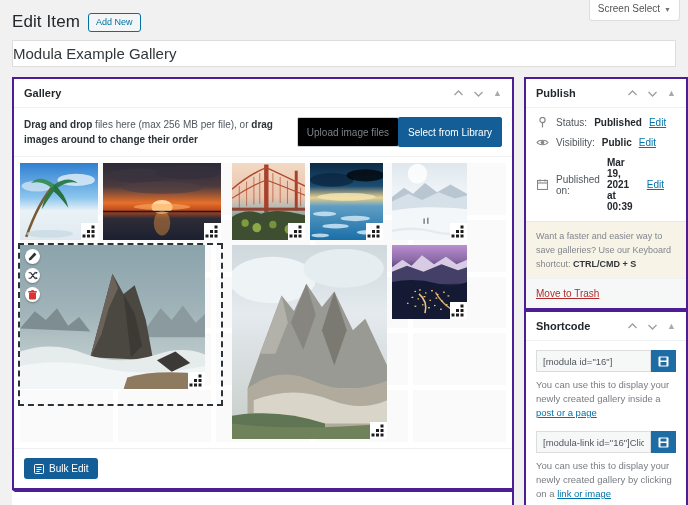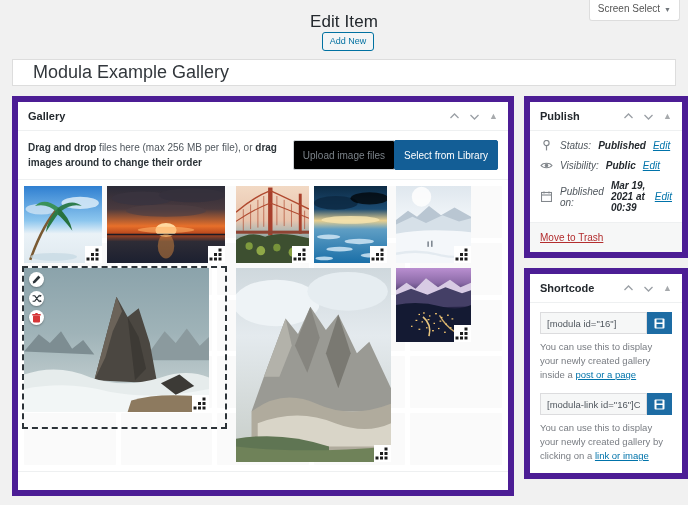--- a/index.html
+++ b/index.html
@@ -15,43 +15,43 @@
 
   
   .screen-options-wrap { position:absolute; top:0; right:8px; }
   .screen-options-tab {
     background:#fff; border:1px solid #ddd; border-top:none;
     border-radius:0 0 3px 3px; padding:3px 8px 4px 8px;
     font-size:10px; color:#555; cursor:pointer; line-height:12px;
   }
   .screen-options-tab .caret { font-size:7px; margin-left:4px; color:#72777c; }
 
-  .page-head { padding:12px 12px 0 12px; display:flex; align-items:center;flex-direction:column; }
+  .page-head { padding:12px 12px 0 12px; display:flex; align-items:flex-end; }
   .page-title { font-size:17px; font-weight:400; color:#23282d; letter-spacing:.1px; }
   .add-new-btn {
     margin-left:8px; background:#f3f5f6; border:1px solid #0071a1;
     color:#0071a1; border-radius:3px; font-size:9px; padding:2px 7px 3px 7px;
     cursor:pointer; line-height:12px;
   }
 
   
   .title-field-wrap { padding:8px 12px 0 12px; }
   .title-input {
     width:100%; height:27px; border:1px solid #ddd; background:#fff;
-    font-size:18px; color:#32373c; padding:2px 20px;
+    font-size:15px; color:#32373c; padding:2px 0;
     font-family:"Liberation Sans", sans-serif; outline:none;
   }
 
   
   .columns { display:flex; padding:10px 12px 0 12px; gap:10px; align-items:flex-start; }
   .col-main { width:502px; flex:none; }
   .col-side { width:164px; flex:none; }
 
   
-  .postbox { background:#fff; border:6px solid #4c1d95; margin-bottom:10px; }
+  .postbox { background:#fff; border:2px solid #4c1d95; }
   .postbox-header {
     display:flex; align-items:center; justify-content:space-between;
     padding:8px 10px; border-bottom:1px solid #eef0f1; min-height:27px;
   }
   .postbox-title { font-size:11px; font-weight:bold; color:#23282d; }
   .postbox-actions { display:flex; align-items:center; gap:9px; color:#9a9fa5; }
   .chev { width:11px; height:11px; display:block; cursor:pointer; }
   .chev svg { display:block; }
   .toggle-dot { font-size:9px; color:#a7aaad; cursor:pointer; line-height:1; }
 
@@ -116,21 +116,21 @@
   }
   .switch-label { font-size:10px; color:#3c434a; }
   .btn-bulk {
     background:#135e96; color:#fff; border:none; border-radius:3px;
     font-size:10px; padding:5px 10px; cursor:pointer;
     display:flex; align-items:center; gap:5px;
   }
   .btn-bulk svg { display:block; }
 
   
-  .pub-body { padding:9px 10px 0 10px;font-style:italic; }
+  .pub-body { padding:9px 22px 0 10px; }
   .pub-row { display:flex; align-items:center; gap:7px; margin-bottom:9px; font-size:10px; color:#50575e; }
   .pub-row .ico { width:13px; flex:none; color:#82878c; display:flex; justify-content:center; }
   .pub-row b { color:#23282d; }
   .notice-save {
     background:#f7f3e7; border-top:1px solid #eee8d6;
     padding:7px 10px; font-size:9px; color:#82878c; line-height:14px;
   }
   .notice-save b { color:#32373c; }
   .pub-actions {
     display:flex; align-items:center; justify-content:space-between;
@@ -554,20 +554,29 @@
                   <rect x="6" y="11.5" width="3" height="3"></rect>
                   <rect x="10.5" y="11.5" width="3" height="3"></rect>
                 </g>
               </svg>
             </div>
           </div>
           <div class="selected-outline" style="left: 4px; top: 86px; width: 205px; height: 163px;"></div>
         </div>
 
       <div class="gallery-footer">
+        <button class="btn-bulk">
+          <span>
+              <svg width="10" height="10" viewBox="0 0 10 10">
+                <rect x="0.5" y="0.5" width="9" height="9" rx="1" fill="none" stroke="#fff" stroke-width="1"></rect>
+                <path d="M2.5 3.5h5M2.5 5.5h5M2.5 7.5h3" stroke="#fff" stroke-width="1"></path>
+              </svg>
+            </span>
+          <span>Bulk Edit</span>
+        </button>
       </div>
     </div>
 
     <div class="postbox settings-box">
       <div class="postbox-header">
         
         
       </div>
     </div>
   </div>
@@ -620,20 +629,23 @@
                 <rect x="0.5" y="1.5" width="10" height="9" fill="none" stroke="#82878c" stroke-width="1.1"></rect>
                 <path d="M0.5 4h10" stroke="#82878c" stroke-width="1.1"></path>
                 <path d="M3 0.5v2M8 0.5v2" stroke="#82878c" stroke-width="1.1"></path>
               </svg>
             </span>
           <span>Published on:</span>
           <b>Mar 19, 2021 at 00:39</b>
           <a href="#">Edit</a>
         </div>
       </div>
+      <div class="notice-save">
+        <span>Want a faster and easier way to save galleries? Use our Keyboard shortcut: </span><b>CTRL/CMD + S</b>
+      </div>
       <div class="pub-actions">
         <a href="#" class="trash-link">Move to Trash</a>
       </div>
     </div>
 
     <div class="postbox">
       <div class="postbox-header">
         <span class="postbox-title">Shortcode</span>
         <span class="postbox-actions">
           <span class="chev">

